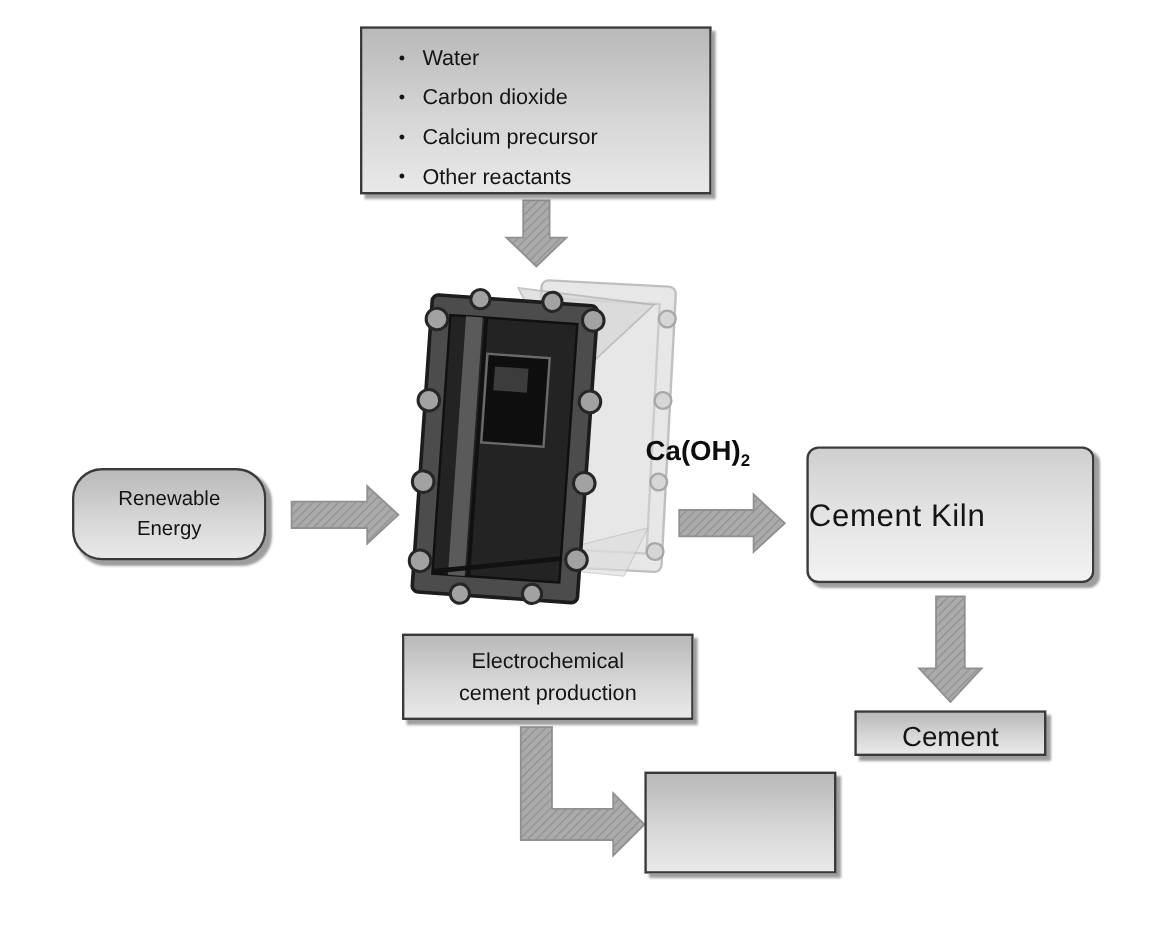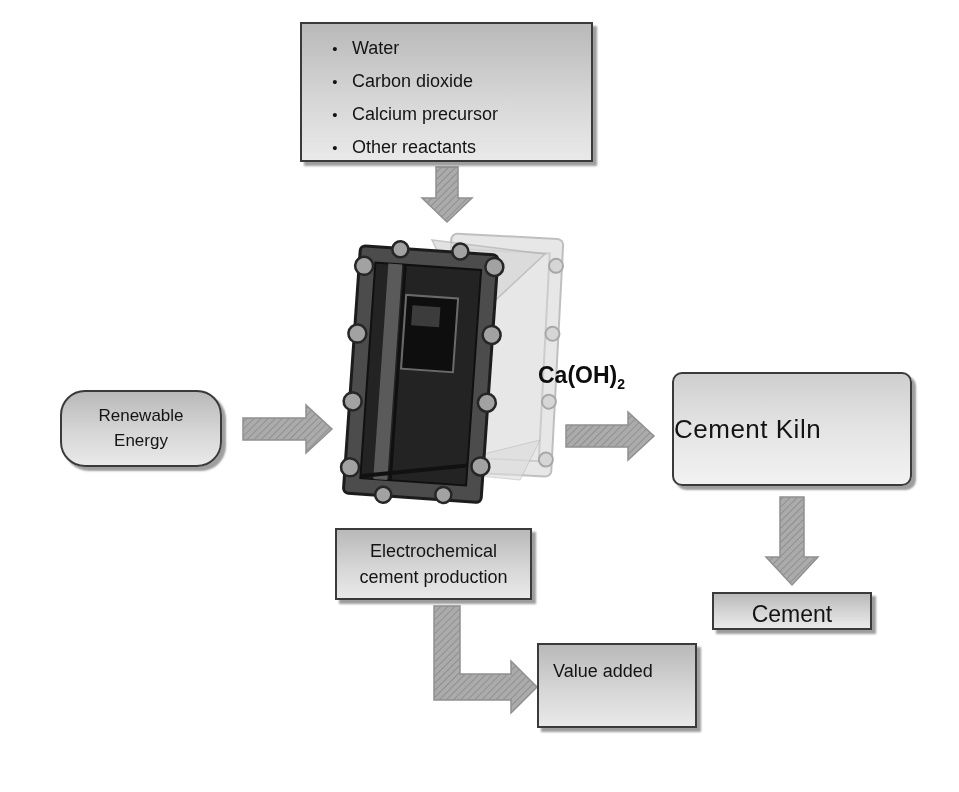--- a/index.html
+++ b/index.html
@@ -28,21 +28,21 @@
                font-size:17px; line-height:1.45; text-align:center;border-radius:25px; }
 
   .kiln { left:672px; top:372px; width:240px; height:114px;
           display:flex; align-items:center; justify-content:flex-start;
           font-size:26px; letter-spacing:0.5px;
           background:linear-gradient(180deg,#cfcfcf 0%,#e4e4e4 50%,#f2f2f2 100%);border-radius:10px; }
 
   .cement { left:712px; top:592px; width:160px; height:38px;
             display:flex; align-items:flex-end; justify-content:center; font-size:23px; }
 
-  .electro { left:335px; top:528px; width:197px; height:72px;
+  .electro { left:335px; top:528px; width:243px; height:72px;
              display:flex; flex-direction:column; align-items:center; justify-content:center;
              font-size:18px; line-height:1.45; text-align:center; }
 
   .valueadded { left:537px; top:643px; width:160px; height:85px;
                 padding:13px 0 0 14px; font-size:18px; line-height:1.5; }
 
   .caoh { position:absolute; left:538px; top:362px; width:120px;
           font-size:23px; font-weight:bold; color:#0d0d0d; }
   .caoh sub { font-size:14px; font-weight:bold; }
 </style>
@@ -145,16 +145,15 @@
   <div class="dbox cement">
     <span>Cement</span>
   </div>
 
   <div class="dbox electro">
     <span>Electrochemical</span>
     <span>cement production</span>
   </div>
 
   <div class="dbox valueadded">
-    <div>Value added</div>
   </div>
 
 </div>
 
 </body></html>

